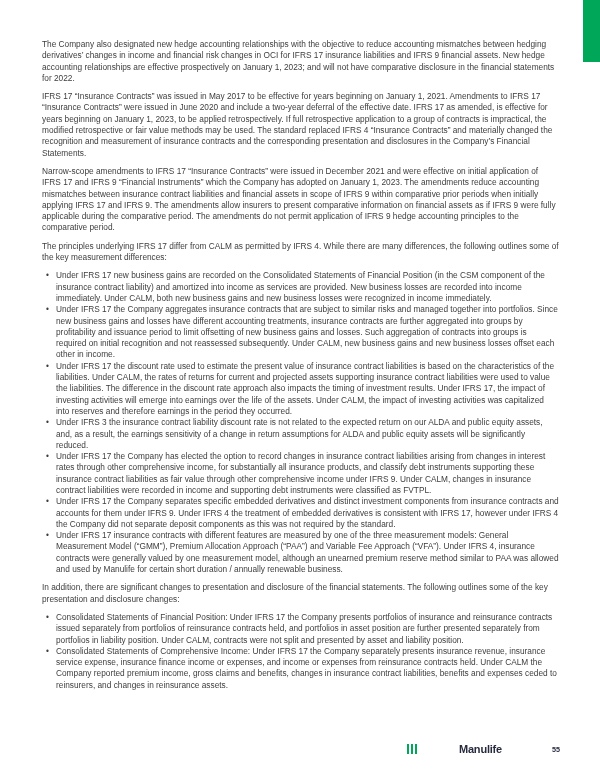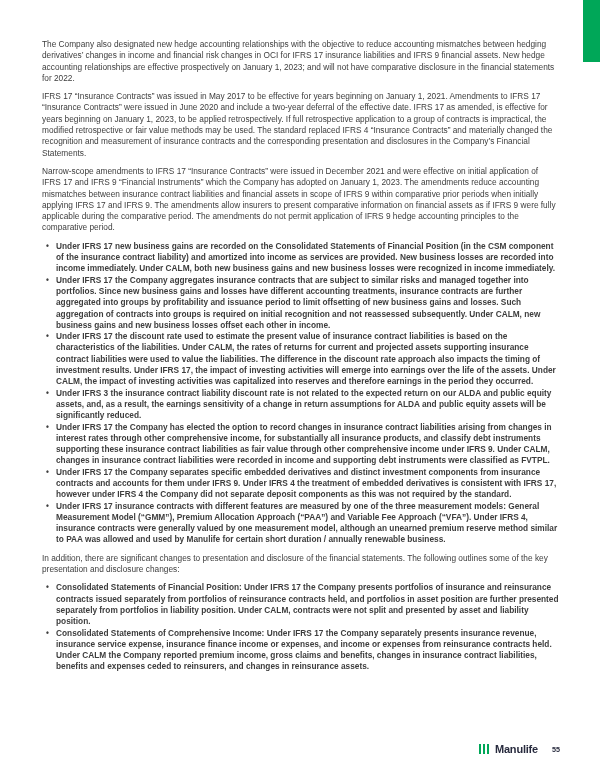--- a/index.html
+++ b/index.html
@@ -28,37 +28,37 @@
   .section-heading {
     margin: 1px 0 1px 0;
     font-size: 8.4px;
     font-weight: bold;
     color: #2134C6;
   }
   ul.bullets {
     margin: 0 0 7px 0;
     padding: 0 0 0 4px;
     list-style: none;
-    font-weight: bold;
   }
   ul.bullets li {
     position: relative;
     padding-left: 10px;
     margin: 0;
   }
   ul.bullets li::before {
     content: "\2022";
     position: absolute;
     left: 0; top: 0;
   }
   .footer {
     position: absolute;
     top: 743px; right: 40px;
     display: flex;
     align-items: center;
+    gap: 36px;
   }
   .logo-bars {
     display: inline-flex;
     align-items: flex-end;
     margin-right: 6px;
   }
   .logo-bars span {
     display: inline-block;
     width: 2.4px; height: 9.5px;
     background: #00A758;
@@ -84,20 +84,21 @@
 <div class="section-tab"></div>
 
 <div class="content">
   <p class="para">The Company also designated new hedge accounting relationships with the objective to reduce accounting mismatches between hedging derivatives’ changes in income and financial risk changes in OCI for IFRS 17 insurance liabilities and IFRS 9 financial assets. New hedge accounting relationships are effective prospectively on January 1, 2023; and will not have comparative disclosure in the financial statements for 2022.</p>
 
 
   <p class="para">IFRS 17 “Insurance Contracts” was issued in May 2017 to be effective for years beginning on January 1, 2021. Amendments to IFRS 17 “Insurance Contracts” were issued in June 2020 and include a two-year deferral of the effective date. IFRS 17 as amended, is effective for years beginning on January 1, 2023, to be applied retrospectively. If full retrospective application to a group of contracts is impractical, the modified retrospective or fair value methods may be used. The standard replaced IFRS 4 “Insurance Contracts” and materially changed the recognition and measurement of insurance contracts and the corresponding presentation and disclosures in the Company’s Financial Statements.</p>
 
   <p class="para">Narrow-scope amendments to IFRS 17 “Insurance Contracts” were issued in December 2021 and were effective on initial application of IFRS 17 and IFRS 9 “Financial Instruments” which the Company has adopted on January 1, 2023. The amendments reduce accounting mismatches between insurance contract liabilities and financial assets in scope of IFRS 9 within comparative prior periods when initially applying IFRS 17 and IFRS 9. The amendments allow insurers to present comparative information on financial assets as if IFRS 9 were fully applicable during the comparative period. The amendments do not permit application of IFRS 9 hedge accounting principles to the comparative period.</p>
 
+  <p class="para">The principles underlying IFRS 17 differ from CALM as permitted by IFRS 4. While there are many differences, the following outlines some of the key measurement differences:</p>
 
   <ul class="bullets">
     <li>Under IFRS 17 new business gains are recorded on the Consolidated Statements of Financial Position (in the CSM component of the insurance contract liability) and amortized into income as services are provided. New business losses are recorded into income immediately. Under CALM, both new business gains and new business losses were recognized in income immediately.</li>
     <li>Under IFRS 17 the Company aggregates insurance contracts that are subject to similar risks and managed together into portfolios. Since new business gains and losses have different accounting treatments, insurance contracts are further aggregated into groups by profitability and issuance period to limit offsetting of new business gains and losses. Such aggregation of contracts into groups is required on initial recognition and not reassessed subsequently. Under CALM, new business gains and new business losses offset each other in income.</li>
     <li>Under IFRS 17 the discount rate used to estimate the present value of insurance contract liabilities is based on the characteristics of the liabilities. Under CALM, the rates of returns for current and projected assets supporting insurance contract liabilities were used to value the liabilities. The difference in the discount rate approach also impacts the timing of investment results. Under IFRS 17, the impact of investing activities will emerge into earnings over the life of the assets. Under CALM, the impact of investing activities was capitalized into reserves and therefore earnings in the period they occurred.</li>
     <li>Under IFRS 3 the insurance contract liability discount rate is not related to the expected return on our ALDA and public equity assets, and, as a result, the earnings sensitivity of a change in return assumptions for ALDA and public equity assets will be significantly reduced.</li>
     <li>Under IFRS 17 the Company has elected the option to record changes in insurance contract liabilities arising from changes in interest rates through other comprehensive income, for substantially all insurance products, and classify debt instruments supporting these insurance contract liabilities as fair value through other comprehensive income under IFRS 9. Under CALM, changes in insurance contract liabilities were recorded in income and supporting debt instruments were classified as FVTPL.</li>
     <li>Under IFRS 17 the Company separates specific embedded derivatives and distinct investment components from insurance contracts and accounts for them under IFRS 9. Under IFRS 4 the treatment of embedded derivatives is consistent with IFRS 17, however under IFRS 4 the Company did not separate deposit components as this was not required by the standard.</li>
     <li>Under IFRS 17 insurance contracts with different features are measured by one of the three measurement models: General Measurement Model (“GMM”), Premium Allocation Approach (“PAA”) and Variable Fee Approach (“VFA”). Under IFRS 4, insurance contracts were generally valued by one measurement model, although an unearned premium reserve method similar to PAA was allowed and used by Manulife for certain short duration / annually renewable business.</li>
   </ul>

